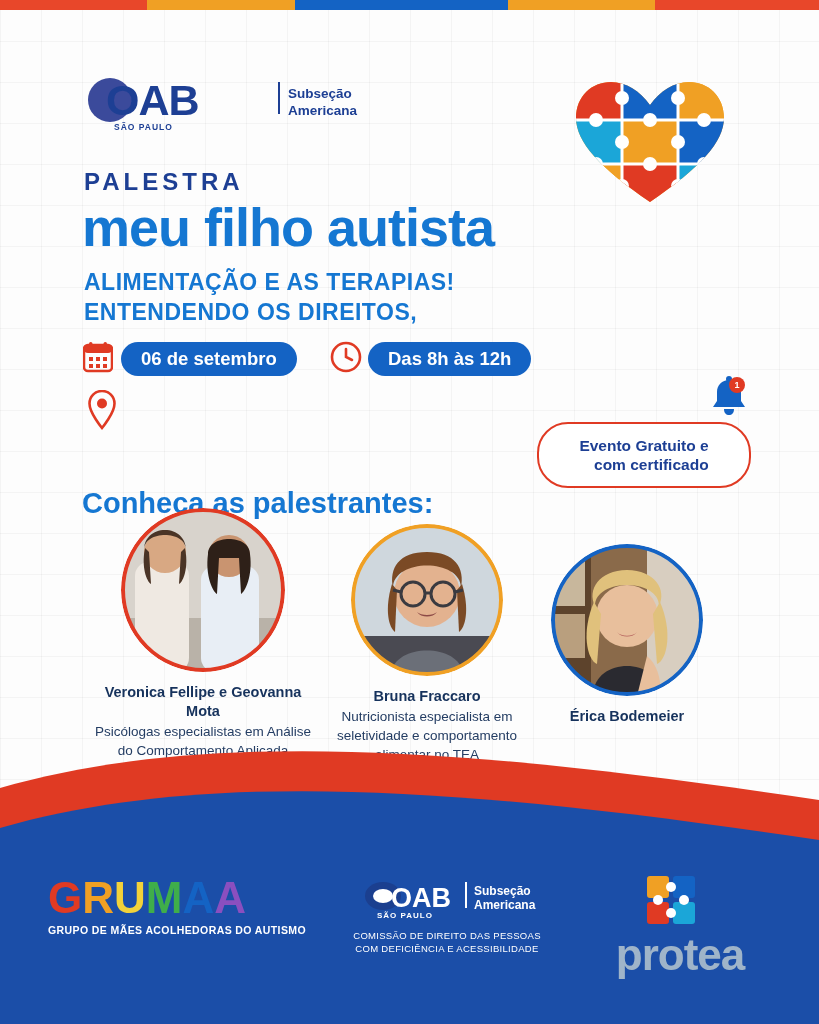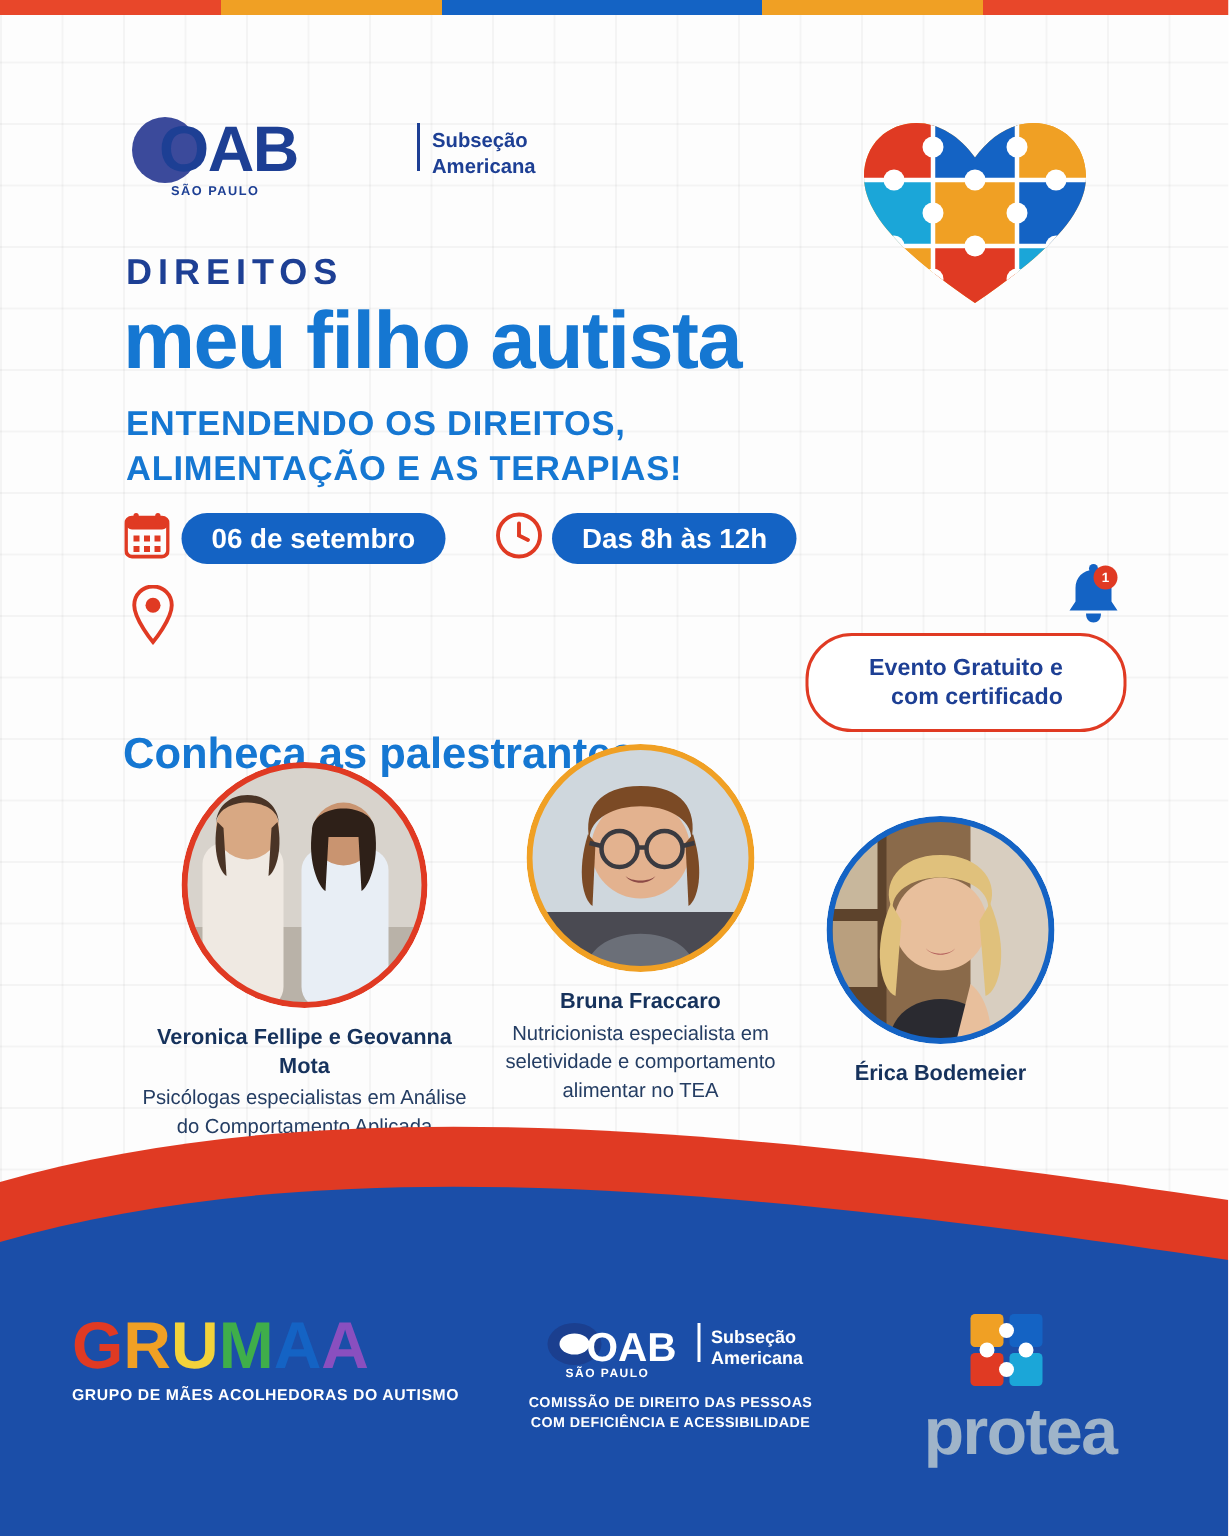--- a/index.html
+++ b/index.html
@@ -90,21 +90,21 @@
   .bell-dot{
     position:absolute;left:729px;top:377px;width:16px;height:16px;border-radius:50%;
     background:#e03a23;color:#fff;font-size:9px;font-weight:bold;display:flex;align-items:center;justify-content:center;
   }
   
   .speakers-title{
     position:absolute;left:82px;top:455px;font-size:29px;font-weight:bold;color:#1577d2;margin-top:32px;
   }
   .spk{position:absolute;width:230px;text-align:center;}
   .spk1{left:88px;top:508px;}
-  .spk2{left:312px;top:496px;}
+  .spk2{left:312px;top:524px;}
   .spk3{left:512px;top:544px;}
   .photo{
     width:160px;height:160px;border-radius:50%;margin:0 auto;position:relative;overflow:hidden;
   }
   .photo.sz1{width:164px;height:164px;}
   .photo.sz2{width:152px;height:152px;}
   .photo.sz3{width:152px;height:152px;}
   .ring{position:absolute;inset:0;border-radius:50%;border:4px solid #e03a23;z-index:3;}
   .ring.orange{border-color:#f0a024;}
   .ring.blue{border-color:#1463c4;}
@@ -114,21 +114,21 @@
   .wave{
     position:absolute;left:0;top:742px;width:819px;height:282px;overflow:hidden;
   }
   
   .grumaa{position:absolute;left:48px;top:876px;width:270px;text-align:left;}
   .grumaa-word{
     font-size:44px;font-weight:bold;letter-spacing:0px;line-height:1;
   }
   .grumaa-sub{font-size:10.5px;font-weight:bold;color:#fff;letter-spacing:0.4px;margin-top:4px;}
   .oab-foot{position:absolute;left:352px;top:878px;width:190px;text-align:center;color:#fff;}
-  .oab-foot-sub{font-size:9.5px;font-weight:bold;line-height:1.35;margin-top:8px;letter-spacing:0.3px;}
+  .oab-foot-sub{font-size:9.5px;font-weight:normal;line-height:1.35;margin-top:8px;letter-spacing:0.3px;}
   .protea{position:absolute;left:590px;top:872px;width:180px;text-align:center;}
   .protea-word{font-size:44px;font-weight:bold;color:#9fb4c9;letter-spacing:-1px;}
 </style>
 </head>
 <body>
 
 <div class="poster">
 
   <div class="topbar"></div>
 
@@ -178,25 +178,25 @@
             <circle cx="80" cy="88" r="7"></circle>
             <circle cx="134" cy="88" r="7"></circle>
           <circle cx="52" cy="110" r="7"></circle>
             <circle cx="108" cy="110" r="7"></circle>
         </g>
         <path d="M80 126 C30 92 6 66 6 42 C6 20 22 6 41 6 C56 6 70 15 80 29 C90 15 104 6 119 6 C138 6 154 20 154 42 C154 66 130 92 80 126 Z" fill="none" stroke="#ffffff" stroke-width="0"></path>
       </g>
     </svg>
   </div>
 
-  <div class="kicker">DIREITOS</div>
+  <div class="kicker">PALESTRA</div>
   <div class="title">meu filho autista</div>
   <div class="subtitle">
+    <div>ALIMENTAÇÃO E AS TERAPIAS!</div>
     <div>ENTENDENDO OS DIREITOS,</div>
-    <div>ALIMENTAÇÃO E AS TERAPIAS!</div>
   </div>
 
   <div class="cal-icon">
     <svg width="30" height="32" viewBox="0 0 30 32">
       <rect x="1" y="4" width="28" height="26" rx="4" fill="none" stroke="#e03a23" stroke-width="2.5"></rect>
       <rect x="1" y="4" width="28" height="8" rx="4" fill="#e03a23"></rect>
       <rect x="6" y="1" width="3.5" height="7" rx="1.7" fill="#e03a23"></rect>
       <rect x="20.5" y="1" width="3.5" height="7" rx="1.7" fill="#e03a23"></rect>
       <g fill="#e03a23">
         <rect x="6" y="16" width="4" height="4"></rect>

